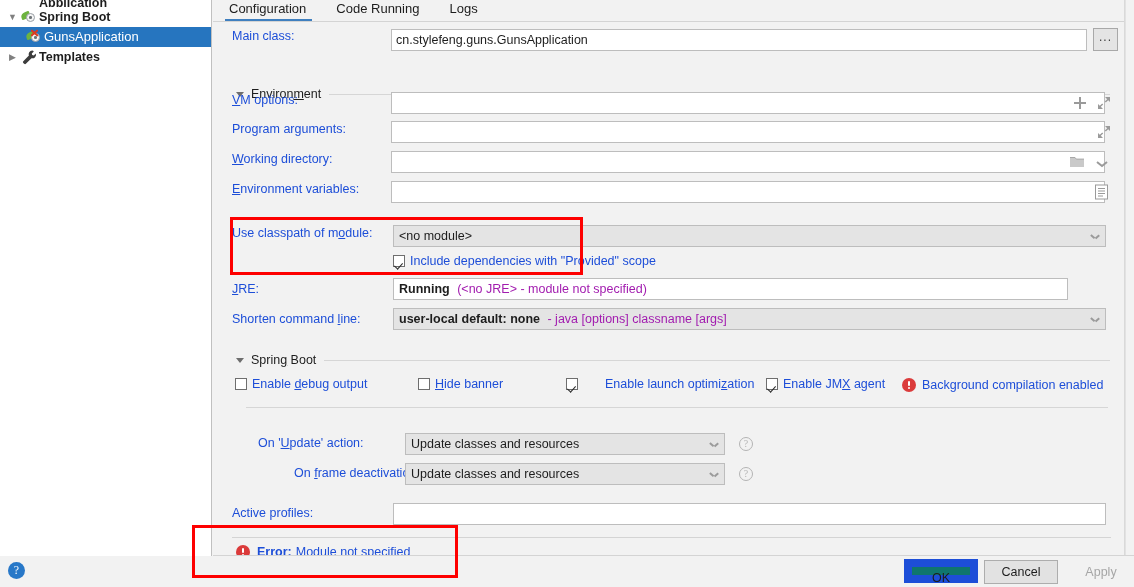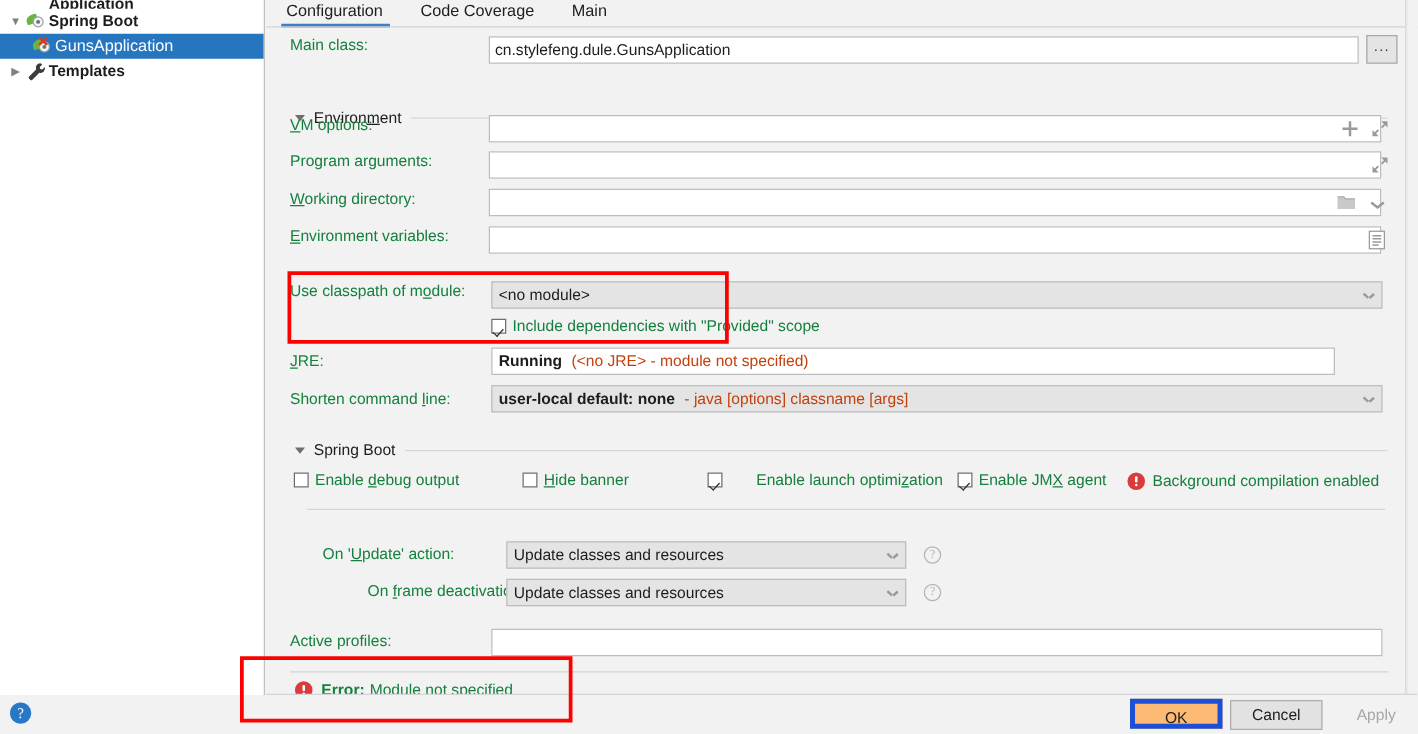--- a/index.html
+++ b/index.html
@@ -89,21 +89,21 @@
     position: absolute; left: 0; top: 21px; width: 100%; height: 1px;
     background: #d4d4d4;
   }
 
   #form {
     position: absolute; left: 0; top: 22px; right: 9px; bottom: 0;
     overflow: hidden;
   }
 
   .row { position: absolute; display: flex; align-items: center; }
-  .lbl { font-size: 12.5px; color: #15803d; white-space: nowrap; }
+  .lbl { font-size: 12.5px; color: #1d4ed8; white-space: nowrap; }
   .u { text-decoration: underline; }
 
   
   .tfield {
     background: #ffffff; border: 1px solid #bdbdbd;
     height: 22px; line-height: 20px; padding: 0 4px;
     font-size: 12.5px; color: #1d1d1d; overflow: hidden; white-space: nowrap;
   }
 
   
@@ -118,21 +118,21 @@
     position: absolute; right: 6px; top: 50%; margin-top: -2px;
     width: 8px; height: 5px; pointer-events: none;
   }
   .chev:before, .chev:after {
     content:""; position:absolute; top:0; width:5.4px; height:1.6px;
     background:#9a9a9a;
   }
   .chev:before { left:0; transform: rotate(42deg); transform-origin: left center; }
   .chev:after  { right:0; transform: rotate(-42deg); transform-origin: right center; }
 
-  .gray { color: #c2410c; }
+  .gray { color: #a21caf; }
   .bold { font-weight: bold; }
 
   
   .section { position: absolute; display: flex; align-items: center; width: auto; }
   .sect-tri {
     width: 0; height: 0; border-left: 4.5px solid transparent;
     border-right: 4.5px solid transparent; border-top: 5px solid #6e6e6e;
     margin-right: 7px;
   }
   .sect-txt { font-size: 12.5px; white-space: nowrap; }
@@ -194,21 +194,21 @@
     position: absolute; left: 8px; top: 6px;
     width: 17px; height: 17px; border-radius: 50%; background: #2878c8;
     color: #ffffff; font-size: 12px; line-height: 17px; text-align: center;
     font-family: "Liberation Serif", serif;
   }
   .dlg-btn {
     position: absolute; height: 24px; min-width: 74px; padding: 0 12px;
     background: #e2e2e2; border: 1px solid #adadad;
     font-size: 12.5px; color: #1d1d1d; line-height: 22px; text-align: center;
   }
-  .dlg-btn.default { border: 4px solid #1d4ed8; background:#fdba74; }
+  .dlg-btn.default { border: 8px solid #1d4ed8; background:#0f766e; }
   .dlg-btn.disabled { color: #a6a6a6; background:#f2f2f2; border-color:#f2f2f2; }
 
   
   #scroll-gutter {
     position: absolute; right: 0; top: 0; width: 9px; height: 556px;
     background: #f2f2f2; border-left: 1px solid #e2e2e2;
   }
   #scroll-thumb {
     position: absolute; right: 1px; top: 0; width: 7px; height: 360px;
     background: #f2f2f2;
@@ -258,31 +258,31 @@
         </svg>
       </span>
       <span class="tree-label">Templates</span>
     </div>
   </div>
 
   <div id="content">
 
     <div id="tabs">
       <div class="tab active">Configuration</div>
-      <div class="tab">Code Coverage</div>
-      <div class="tab">Main</div>
+      <div class="tab">Code Running</div>
+      <div class="tab">Logs</div>
     </div>
     <div id="tab-underline"></div>
 
     <div id="form">
 
       <div class="row" style="left:19px; top:7px;">
         <span class="lbl">Main class:</span>
       </div>
-      <div class="tfield" style="position:absolute; left:178px; top:7px; width:696px;">cn.stylefeng.dule.GunsApplication</div>
+      <div class="tfield" style="position:absolute; left:178px; top:7px; width:696px;">cn.stylefeng.guns.GunsApplication</div>
       <div class="dots-btn" style="position:absolute; left:880px; top:6px;">...</div>
 
       <div class="section" style="left:23px; top:65px; width:874px;">
         <span class="sect-tri"></span>
         <span class="sect-txt">Environ<span class="u">m</span>ent</span>
         <span class="sect-line"></span>
       </div>
 
       <div class="row" style="left:19px; top:71px;">
         <span class="lbl"><span class="u">V</span>M options:</span>

